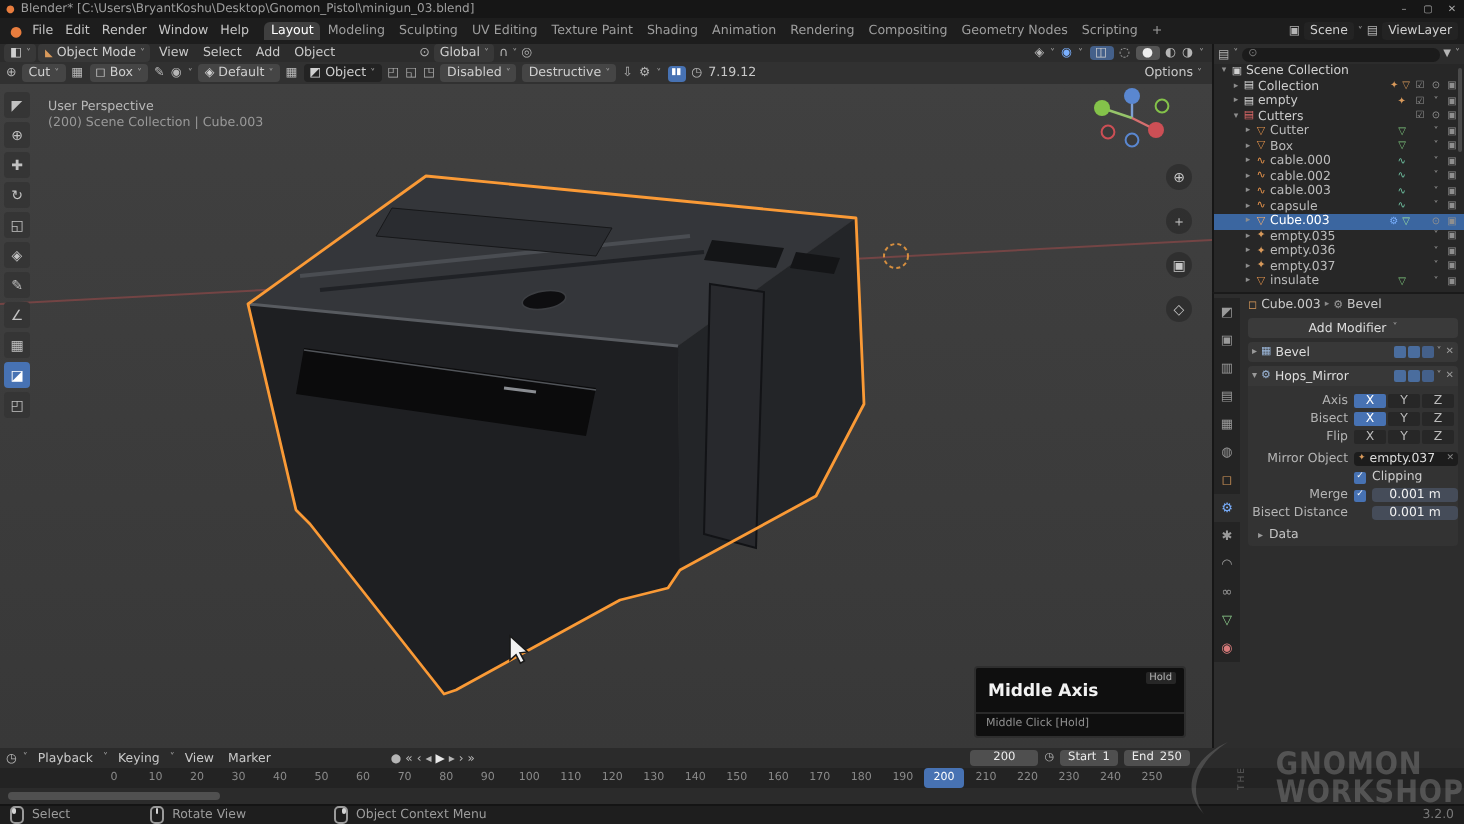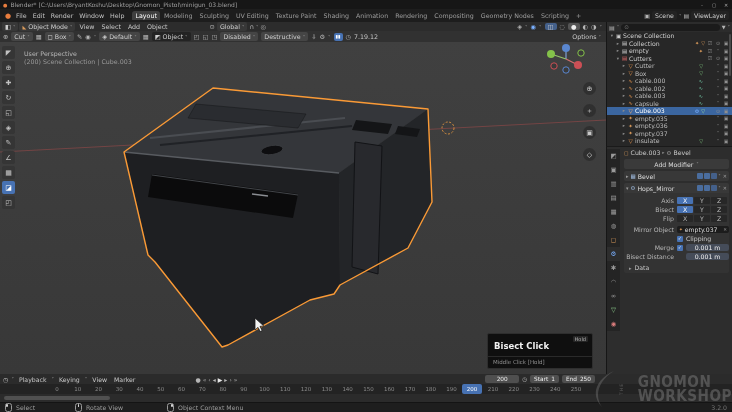--- a/index.html
+++ b/index.html
@@ -342,21 +342,21 @@
     <div class="navbtn">
         <span>▣</span>
       </div>
     <div class="navbtn">
         <span>◇</span>
       </div>
   </div>
 
   <div id="tooltip" class="abs">
     <span class="hold">Hold</span>
-    <div class="tt">Bisect Click</div>
+    <div class="tt">Middle Axis</div>
     <div class="div"></div>
     <div class="sub">Middle Click [Hold]</div>
   </div>
 </div>
 
 <div id="outliner" class="abs">
   <div class="ohead">
     <span class="ic" style="font-size:6px;">▤</span>
     <span class="caret">˅</span>
     <div class="osearch">

